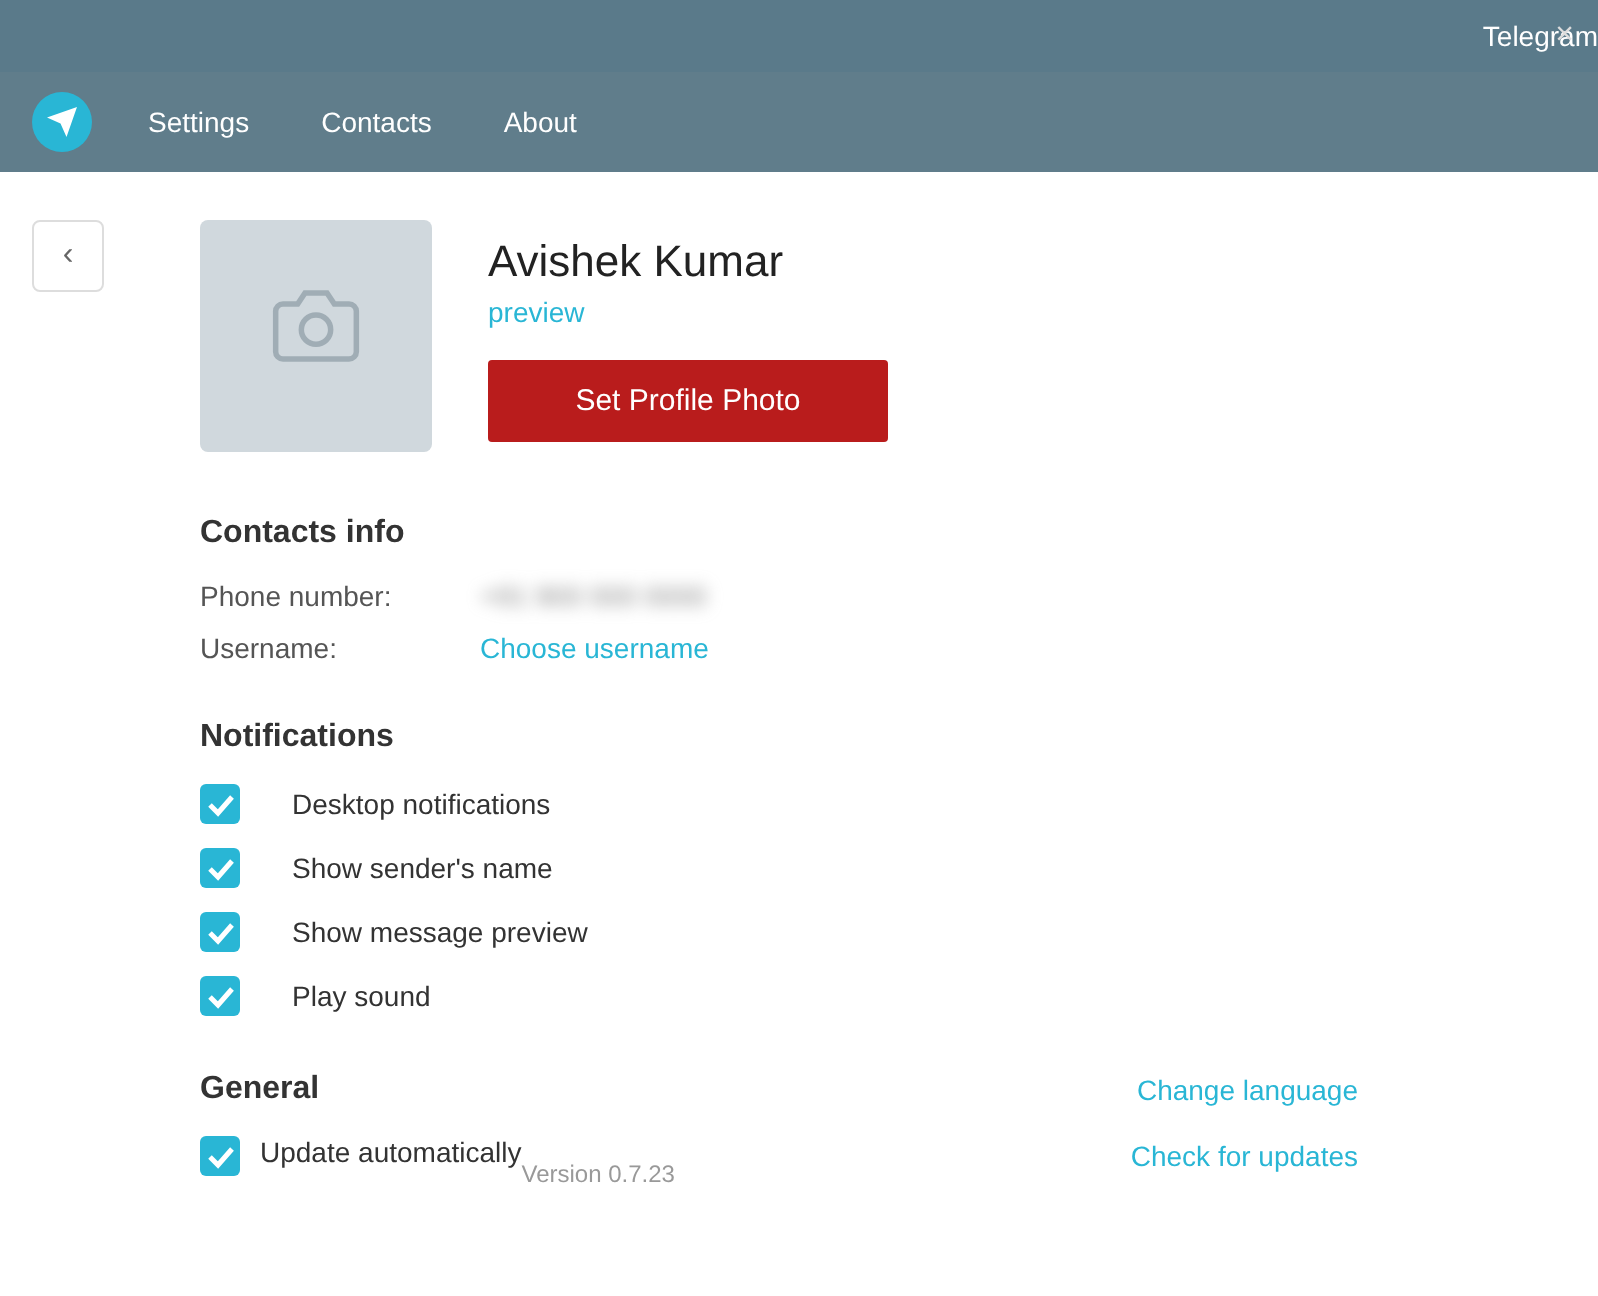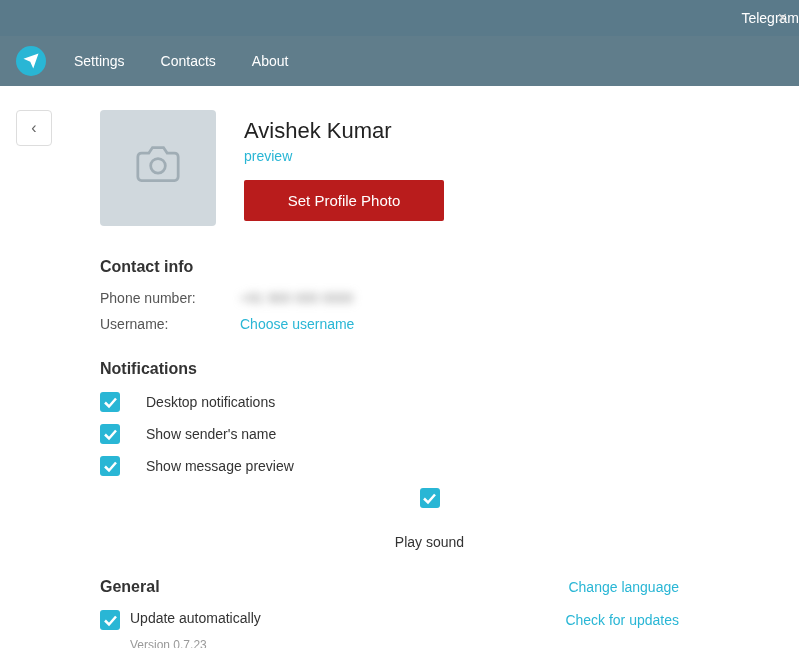--- a/index.html
+++ b/index.html
@@ -241,21 +241,21 @@
       text-decoration: none;
     }
     .general-row {
       display: flex;
       align-items: flex-start;
       gap: 10px;
       font-size: 14px;
     }
     .general-row-right {
       display: flex;
-      flex-direction: column;
+      flex-direction: row;
     }
     .update-label {
       color: #333;
     }
     .version-label {
       color: #999;
       font-size: 12px;
       margin-top: 12px;
     }
     .general-row-wrapper {
@@ -305,21 +305,21 @@
         </svg>
       </span>
     </div>
     <div class="profile-info">
       <div class="profile-name">Avishek Kumar</div>
       <div class="profile-status">preview</div>
       <button class="set-photo-btn">Set Profile Photo</button>
     </div>
   </div>
 
-  <div class="section-title">Contact info</div>
+  <div class="section-title">Contacts info</div>
   <div class="contact-info">
     <div class="contact-row">
       <span class="contact-label">Phone number:</span>
       <span class="contact-value blurred">+91 900 000 0000</span>
     </div>
     <div class="contact-row">
       <span class="contact-label">Username:</span>
       <a class="contact-link">Choose username</a>
     </div>
   </div>
@@ -347,21 +347,21 @@
 
     <div class="checkbox-row">
       <div class="checkbox-box">
         <svg viewBox="0 0 13 10">
             <polyline points="1,5 5,9 12,1"></polyline>
           </svg>
       </div>
       <span>Show message preview</span>
     </div>
 
-    <div class="checkbox-row" style="margin-top:4px;flex-direction:column;">
+    <div class="checkbox-row" style="margin-top:4px;">
       <div class="checkbox-box">
         <svg viewBox="0 0 13 10">
             <polyline points="1,5 5,9 12,1"></polyline>
           </svg>
       </div>
       <span>Play sound</span>
     </div>
 
   </div>
 

